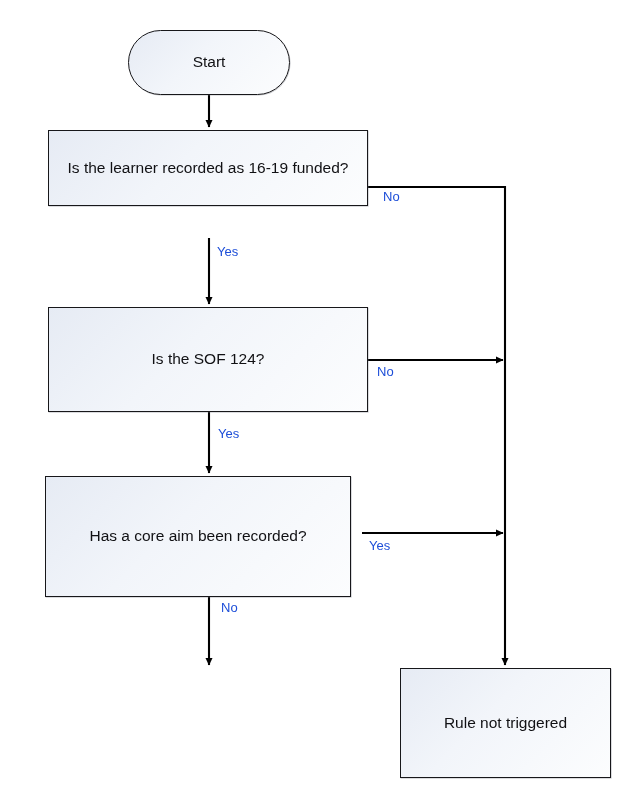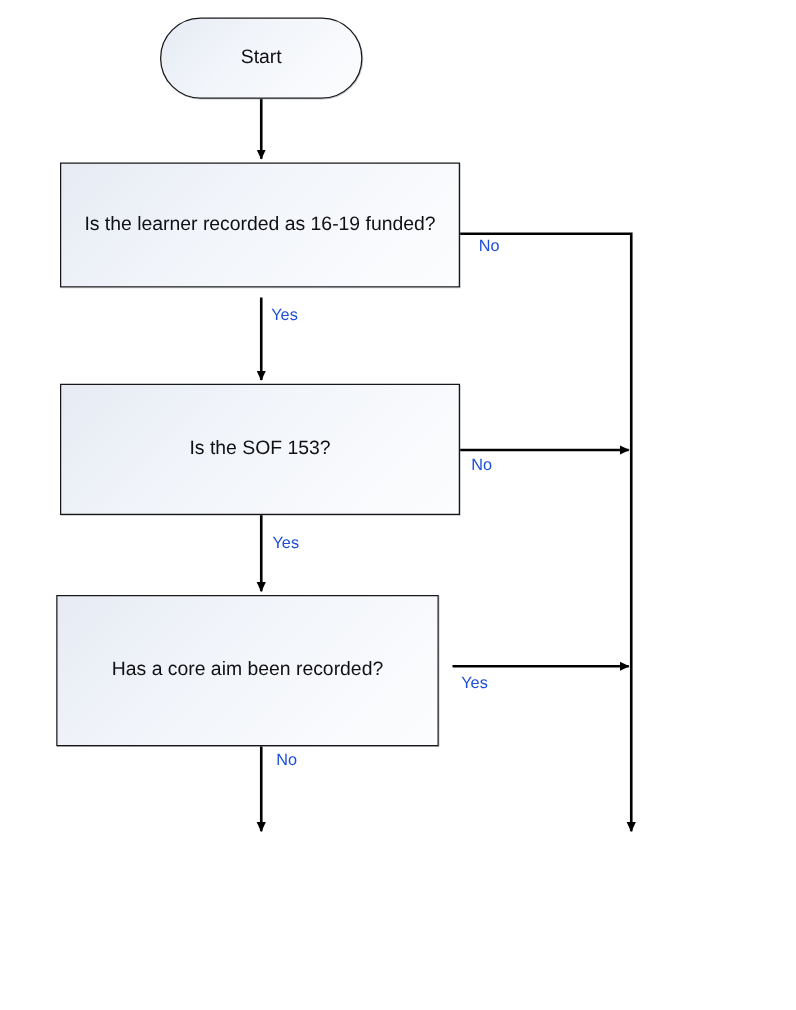--- a/index.html
+++ b/index.html
@@ -41,20 +41,21 @@
     border: 1.6px solid #17171a;
     font-size: 15.5px;
     line-height: 1.3;
     color: #111114;
     padding: 4px 10px;
     box-shadow: 0.6px 0.6px 0 rgba(120,125,135,0.45);
   }
   .node.terminator {
     border-radius: 999px;
     border-width: 1.8px;
+    margin-top: 16px;
   }
   .node .node-label {
     display: block;
     max-width: 100%;
   }
 
   
   .edge-label {
     position: absolute;
     font-size: 13px;
@@ -87,33 +88,36 @@
 
     <path d="M 362 533 L 503 533" stroke="#000000" stroke-width="2.1" fill="none" marker-end="url(#arrowhead)"></path>
 
     <path d="M 209 597 L 209 665" stroke="#000000" stroke-width="2.1" fill="none" marker-end="url(#arrowhead)"></path>
   </svg>
 
   <div class="node terminator" style="left:128px; top:14px; width:162px; height:65px;">
     <span class="node-label">Start</span>
   </div>
 
-  <div class="node" style="left:48px; top:130px; width:320px; height:100px;text-align:center;">
+  <div class="node" style="left:48px; top:130px; width:320px; height:76px;text-align:center;">
     <span class="node-label">Is the learner recorded as 16-19 funded?</span>
   </div>
 
   <div class="node" style="left:48px; top:307px; width:320px; height:105px;">
-    <span class="node-label">Is the SOF 153?</span>
+    <span class="node-label">Is the SOF 124?</span>
   </div>
 
   <div class="node" style="left:45px; top:476px; width:306px; height:121px;">
     <span class="node-label">Has a core aim been recorded?</span>
   </div>
 
 
+  <div class="node" style="left:400px; top:668px; width:211px; height:110px;">
+    <span class="node-label">Rule not triggered</span>
+  </div>
 
   <div class="edge-label" style="left:383px; top:190px;">No</div>
 
   <div class="edge-label" style="left:217px; top:245px;">Yes</div>
 
   <div class="edge-label" style="left:377px; top:365px;">No</div>
 
   <div class="edge-label" style="left:218px; top:427px;">Yes</div>
 
   <div class="edge-label" style="left:369px; top:539px;">Yes</div>

